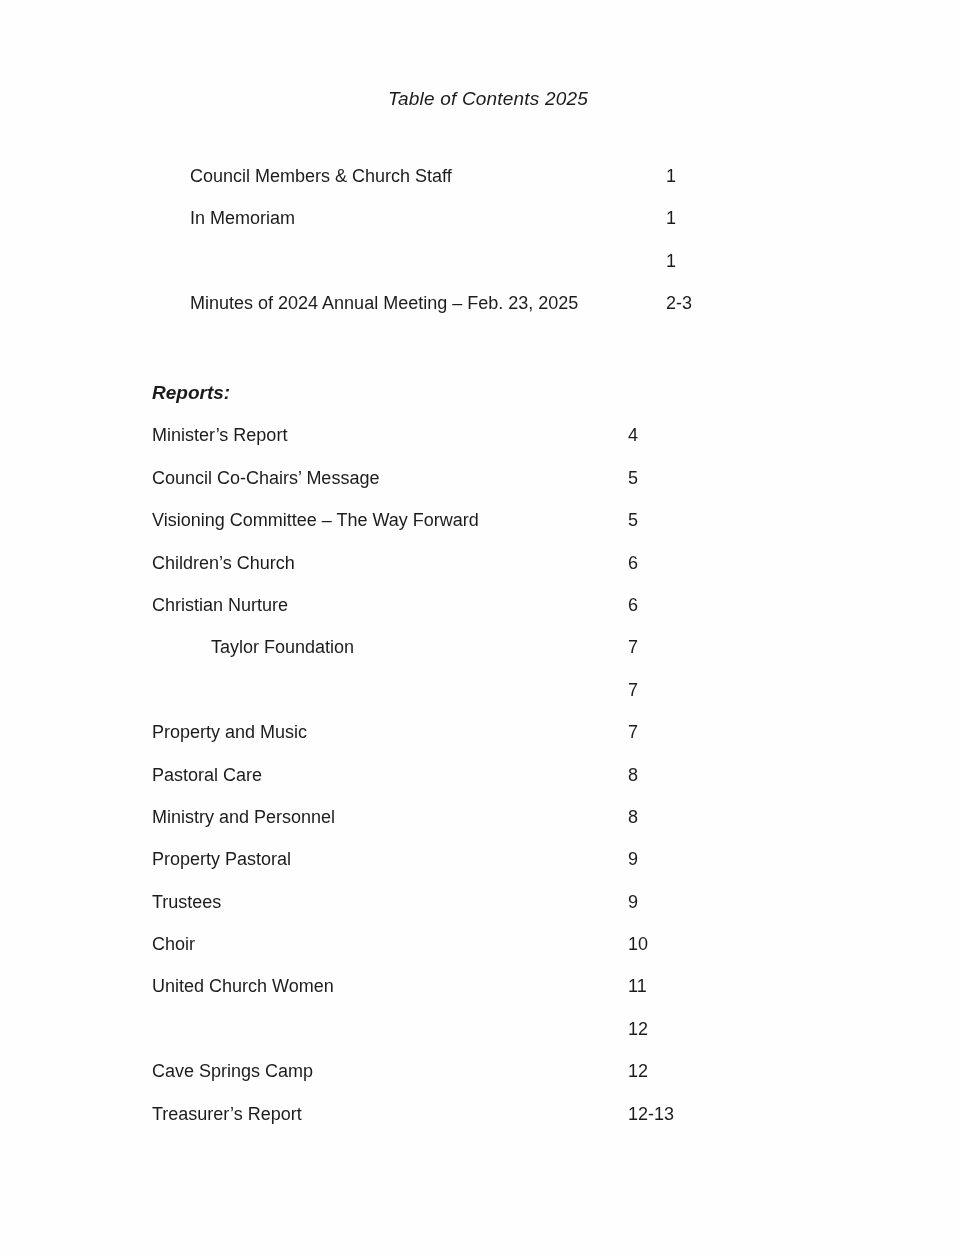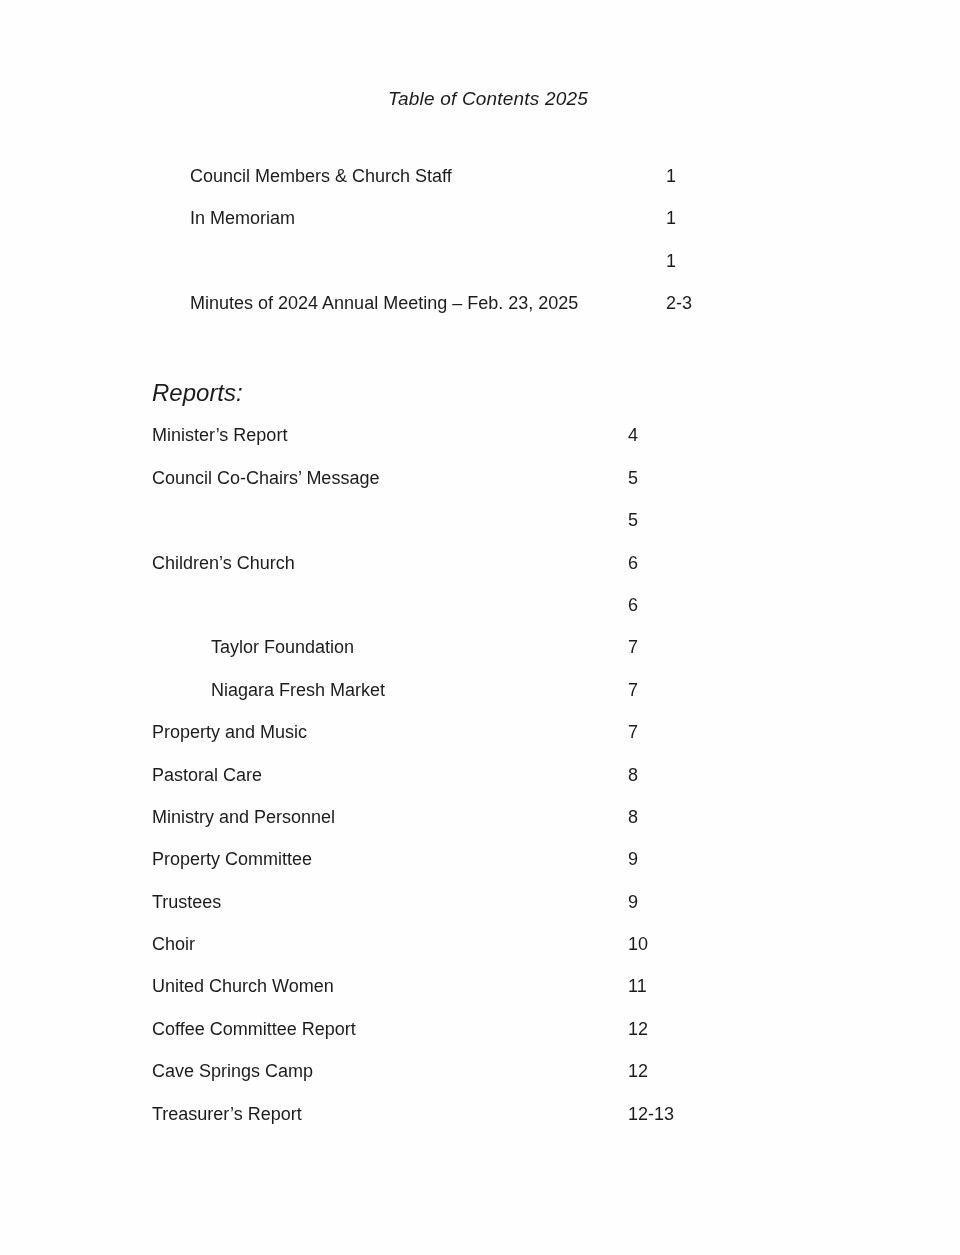--- a/index.html
+++ b/index.html
@@ -53,22 +53,22 @@
   .row .pagenum {
     position: absolute;
     top: 0;
     left: 628px;
     white-space: pre;
   }
   .row.heading-row .heading {
     position: absolute;
     top: 0;
     left: 152px;
-    font-size: 24px;
-    font-weight: normal;
+    font-size: 19px;
+    font-weight: bold;
     font-style: italic;
   }
 </style>
 </head>
 <body>
 
 <div class="page">
 
   <h1 class="doc-title">Table of Contents 2025</h1>
 
@@ -97,67 +97,67 @@
     <div id="reports-list">
         <div class="row">
           <span class="label">Minister’s Report</span>
           <span class="pagenum">4</span>
         </div>
         <div class="row">
           <span class="label">Council Co-Chairs’ Message</span>
           <span class="pagenum">5</span>
         </div>
         <div class="row">
+          <span class="label">Visioning Committee – The Way Forward</span>
           <span class="pagenum">5</span>
         </div>
         <div class="row">
           <span class="label">Children’s Church</span>
           <span class="pagenum">6</span>
         </div>
         <div class="row">
+          <span class="label">Christian Nurture</span>
           <span class="pagenum">6</span>
         </div>
         <div class="row indent">
           <span class="label">Taylor Foundation</span>
           <span class="pagenum">7</span>
         </div>
         <div class="row indent">
-          <span class="label">Niagara Fresh Market</span>
           <span class="pagenum">7</span>
         </div>
         <div class="row">
           <span class="label">Property and Music</span>
           <span class="pagenum">7</span>
         </div>
         <div class="row">
           <span class="label">Pastoral Care</span>
           <span class="pagenum">8</span>
         </div>
         <div class="row">
           <span class="label">Ministry and Personnel</span>
           <span class="pagenum">8</span>
         </div>
         <div class="row">
-          <span class="label">Property Committee</span>
+          <span class="label">Property Pastoral</span>
           <span class="pagenum">9</span>
         </div>
         <div class="row">
           <span class="label">Trustees</span>
           <span class="pagenum">9</span>
         </div>
         <div class="row">
           <span class="label">Choir</span>
           <span class="pagenum">10</span>
         </div>
         <div class="row">
           <span class="label">United Church Women</span>
           <span class="pagenum">11</span>
         </div>
         <div class="row">
-          <span class="label">Coffee Committee Report</span>
           <span class="pagenum">12</span>
         </div>
         <div class="row">
           <span class="label">Cave Springs Camp</span>
           <span class="pagenum">12</span>
         </div>
         <div class="row">
           <span class="label">Treasurer’s Report</span>
           <span class="pagenum">12-13</span>
         </div>

